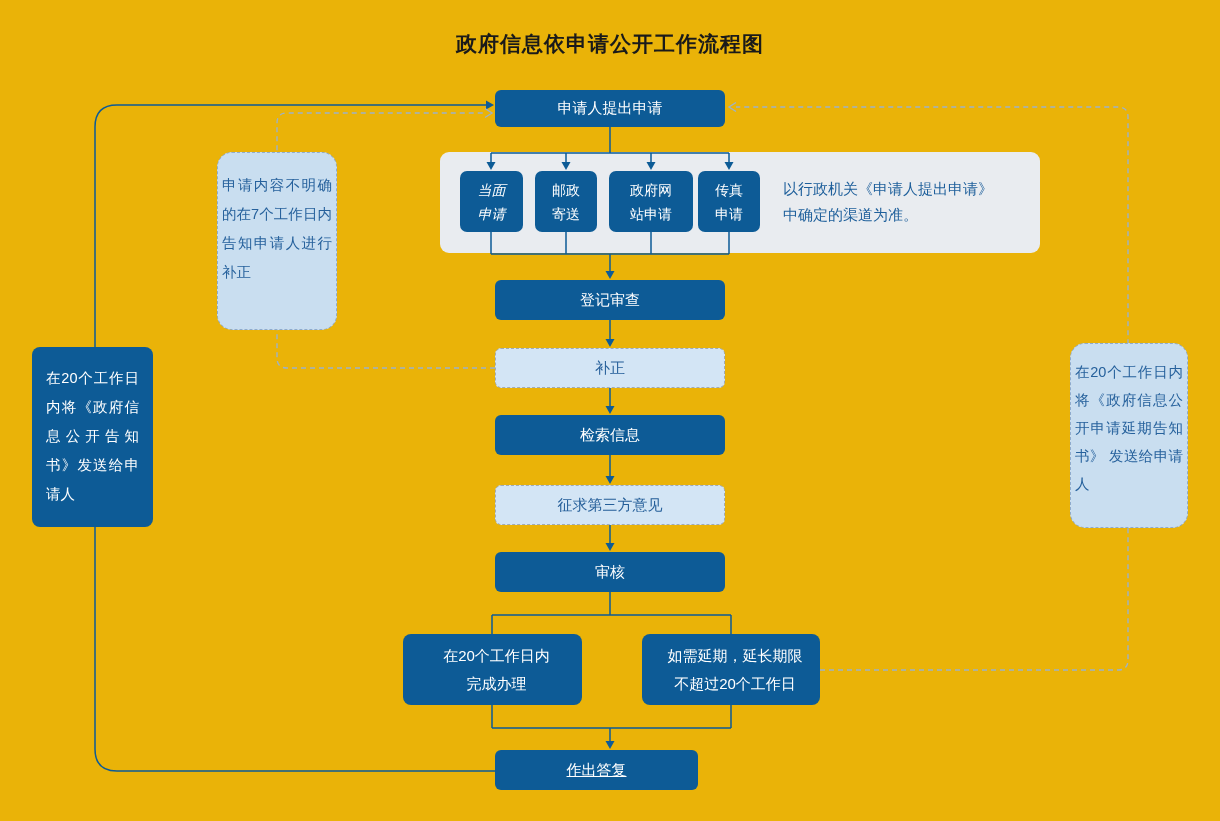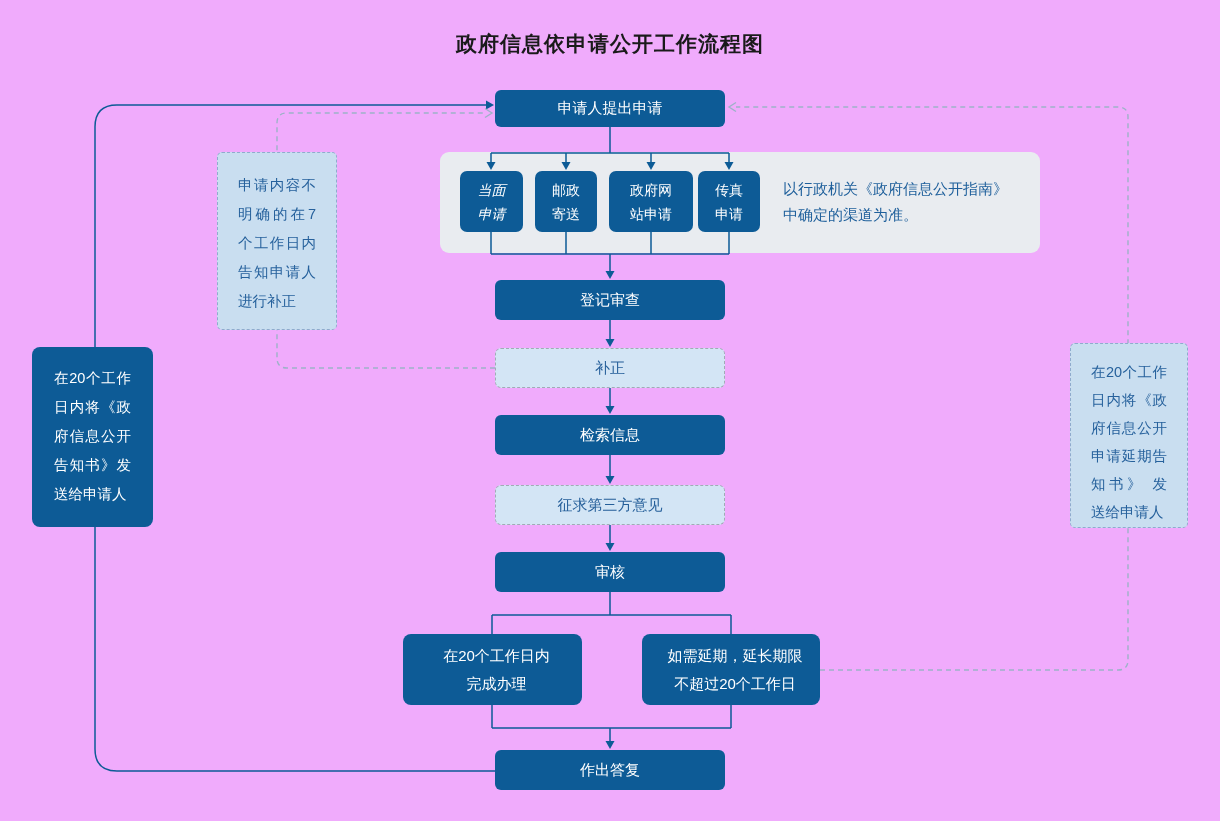--- a/index.html
+++ b/index.html
@@ -1,17 +1,17 @@
 <!DOCTYPE html>
 <html><head>
 <meta charset="utf-8">
 <style>
   html,body{margin:0;padding:0;background:#fff;}
   .canvas{
-    position:relative;width:1220px;height:821px;background:#f0abfc;
+    position:relative;width:1220px;height:821px;background:#eab308;
     font-family:"Liberation Sans","DejaVu Sans",sans-serif;overflow:hidden;
   }
   .title{
     position:absolute;left:0;top:30px;width:1220px;text-align:center;
     font-size:21px;font-weight:bold;color:#1a1a1a;letter-spacing:1px;
   }
   .panel{
     position:absolute;left:440px;top:152px;width:600px;height:101px;
     background:#e9ecf0;border-radius:9px;z-index:1;
   }
@@ -28,25 +28,25 @@
   .ch{font-size:14px;line-height:24px;border-radius:7px;}
   .note-text{
     position:absolute;z-index:3;font-size:15px;color:#1e5f9b;line-height:26px;
     white-space:pre-line;
   }
   .sidenote{
     position:absolute;z-index:3;box-sizing:border-box;text-align:justify;
     font-size:14.5px;line-height:29px;white-space:normal;display:block;
   }
   .sidenote.darkfill{
-    background:#0d5b96;color:#ffffff;border-radius:8px;padding:17px 22px;
+    background:#0d5b96;color:#ffffff;border-radius:8px;padding:17px 14px;
   }
   .sidenote.lightfill{
     background:#c9def0;color:#26619c;border:1px dashed #8fabcd;
-    border-radius:5px;padding:18px 20px;
+    border-radius:15px;padding:18px 4px;
   }
   .branch{font-size:15px;line-height:28px;border-radius:8px;padding-left:8px;}
 </style>
 </head>
 <body>
 
 <div class="canvas">
 
   <div class="title">政府信息依申请公开工作流程图</div>
 
@@ -93,33 +93,33 @@
 
   <div class="node dark ch" style="left:460px;top:171px;width:63px;height:61px;font-style:italic;">当面
 申请</div>
   <div class="node dark ch" style="left:535px;top:171px;width:62px;height:61px;">邮政
 寄送</div>
   <div class="node dark ch" style="left:609px;top:171px;width:84px;height:61px;">政府网
 站申请</div>
   <div class="node dark ch" style="left:698px;top:171px;width:62px;height:61px;">传真
 申请</div>
 
-  <div class="note-text" style="left:783px;top:176px;width:270px;">以行政机关《政府信息公开指南》
+  <div class="note-text" style="left:783px;top:176px;width:270px;">以行政机关《申请人提出申请》
 中确定的渠道为准。</div>
 
   <div class="node lightrow" style="left:495px;top:348px;width:230px;height:40px;">补正</div>
   <div class="node dark" style="left:495px;top:280px;width:230px;height:40px;">登记审查</div>
   <div class="node dark" style="left:495px;top:415px;width:230px;height:40px;">检索信息</div>
   <div class="node dark" style="left:495px;top:552px;width:230px;height:40px;">审核</div>
   <div class="node lightrow" style="left:495px;top:485px;width:230px;height:40px;">征求第三方意见</div>
 
   <div class="node dark branch" style="left:403px;top:634px;width:179px;height:71px;">在20个工作日内
 完成办理</div>
   <div class="node dark branch" style="left:642px;top:634px;width:178px;height:71px;">如需延期，延长期限
 不超过20个工作日</div>
 
-  <div class="node dark" style="left:495px;top:750px;width:230px;height:40px;">作出答复</div>
+  <div class="node dark" style="left:495px;top:750px;width:203px;height:40px;text-decoration:underline;">作出答复</div>
 
   <div class="sidenote darkfill" style="left:32px;top:347px;width:121px;height:180px;">在20个工作日内将《政府信息公开告知书》发送给申请人</div>
   <div class="sidenote lightfill" style="left:217px;top:152px;width:120px;height:178px;">申请内容不明确的在7个工作日内告知申请人进行补正</div>
   <div class="sidenote lightfill" style="left:1070px;top:343px;width:118px;height:185px;padding-top:14px;line-height:28px;">在20个工作日内将《政府信息公开申请延期告知书》 发送给申请人</div>
 
 </div>
 
 </body></html>

